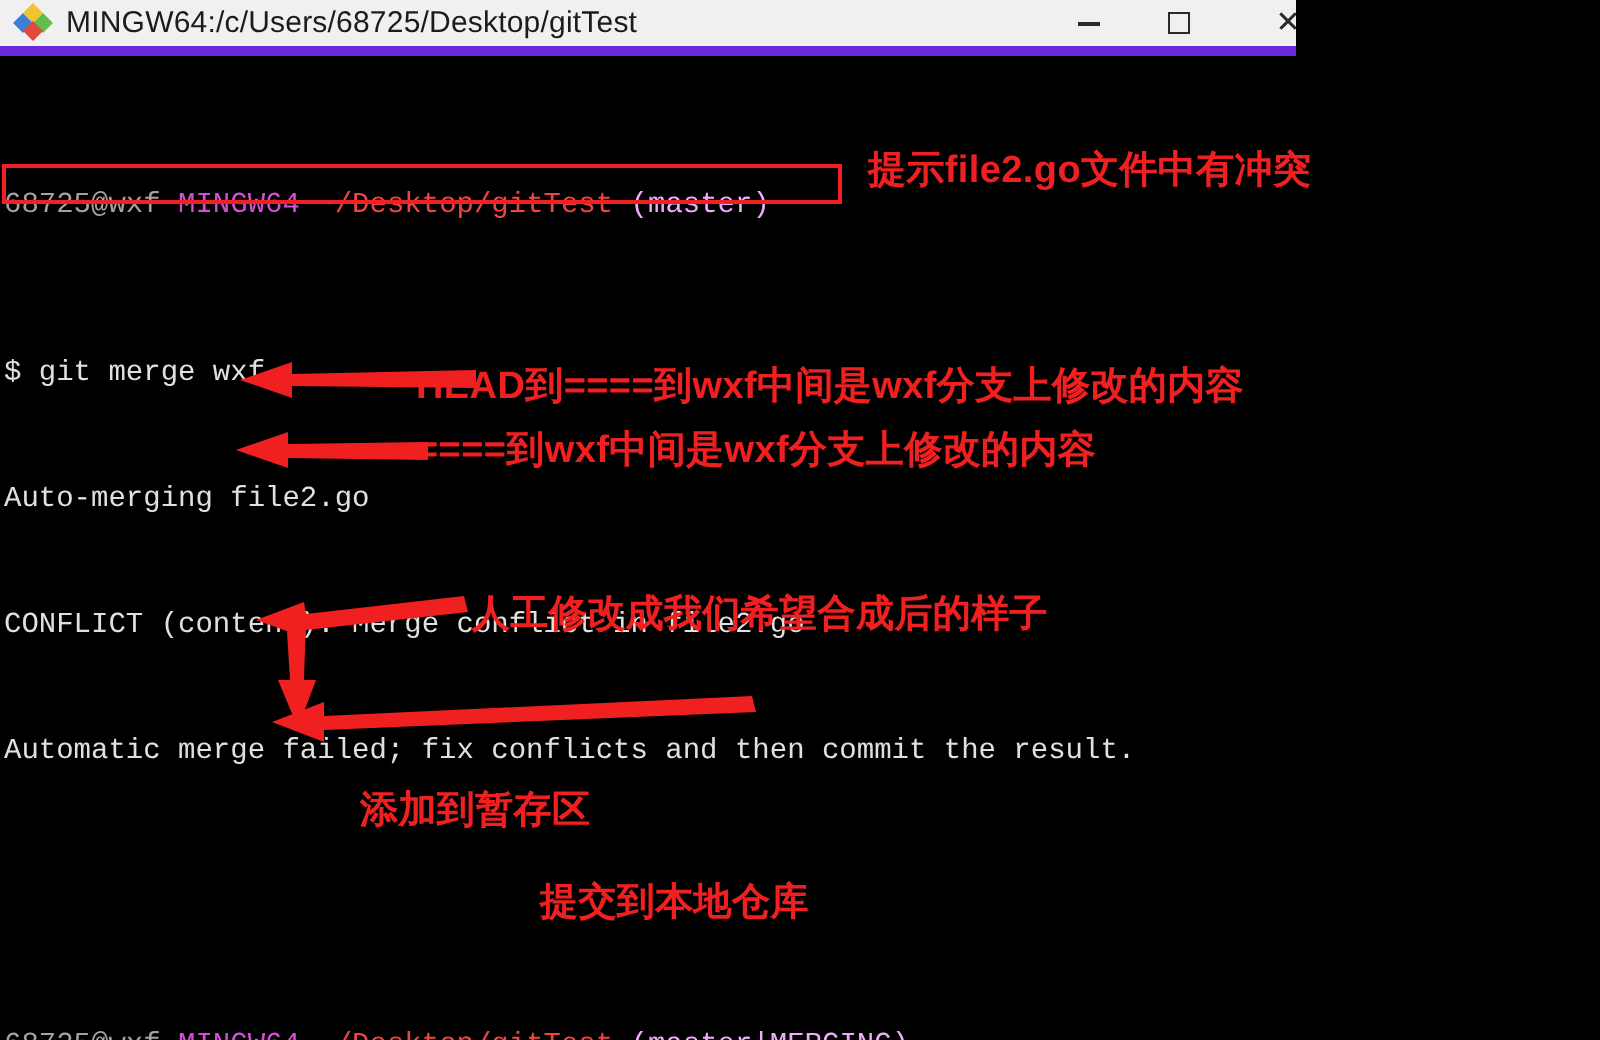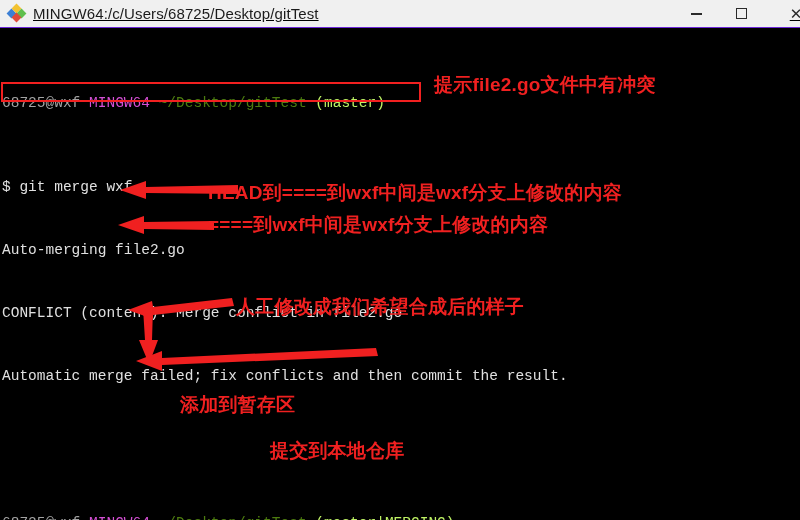--- a/index.html
+++ b/index.html
@@ -5,26 +5,25 @@
   html,body{margin:0;padding:0;}
   body{
     width:800px;height:520px;overflow:hidden;
     background:#ffffff;
     font-family:"Liberation Sans",sans-serif;
   }
   #app{position:relative;width:800px;height:520px;background:#000;}
 
   
   .titlebar{
-    position:absolute;left:0;top:0;width:800px;height:28px;
+    position:absolute;left:0;top:0;width:648px;height:28px;
     background:#f0f0f0;
-    border-bottom:1px solid #6d28d9;
+    border-bottom:5px solid #6d28d9;
     display:flex;align-items:center;
     box-sizing:border-box;
-    text-decoration:underline;
   }
   .tb-icon{
     width:18px;height:18px;margin-left:8px;margin-right:7px;
     position:relative;flex:0 0 auto;
   }
   .tb-icon i{position:absolute;width:7px;height:7px;transform:rotate(45deg);display:block;}
   .tb-icon i.d1{background:#3d7fd4;left:0px;top:5px;}
   .tb-icon i.d2{background:#f2c230;left:5px;top:0px;}
   .tb-icon i.d3{background:#5fbf4d;left:10px;top:5px;}
   .tb-icon i.d4{background:#e04a3a;left:5px;top:9px;}
@@ -57,22 +56,22 @@
     color:#d6d6d6;
     overflow:hidden;
     padding:2px 0 0 2px;
     box-sizing:border-box;
     white-space:pre;
   }
   .line{height:21px;white-space:pre;}
   .blank{height:21px;}
   .c-user{color:#a3a3a3;}
   .c-host{color:#d44fd4;text-align:right;}
-  .c-path{color:#4d7c0f;}
-  .c-branch{color:#bef264;}
+  .c-path{color:#ef4444;}
+  .c-branch{color:#f0abfc;}
   .c-white{color:#e0e0e0;}
 
   
   .ov{position:absolute;left:0;top:0;width:736px;height:520px;pointer-events:none;}
   .anno{
     position:absolute;
     color:#f02020;
     font-family:"Liberation Sans",sans-serif;
     font-weight:700;
     white-space:nowrap;

